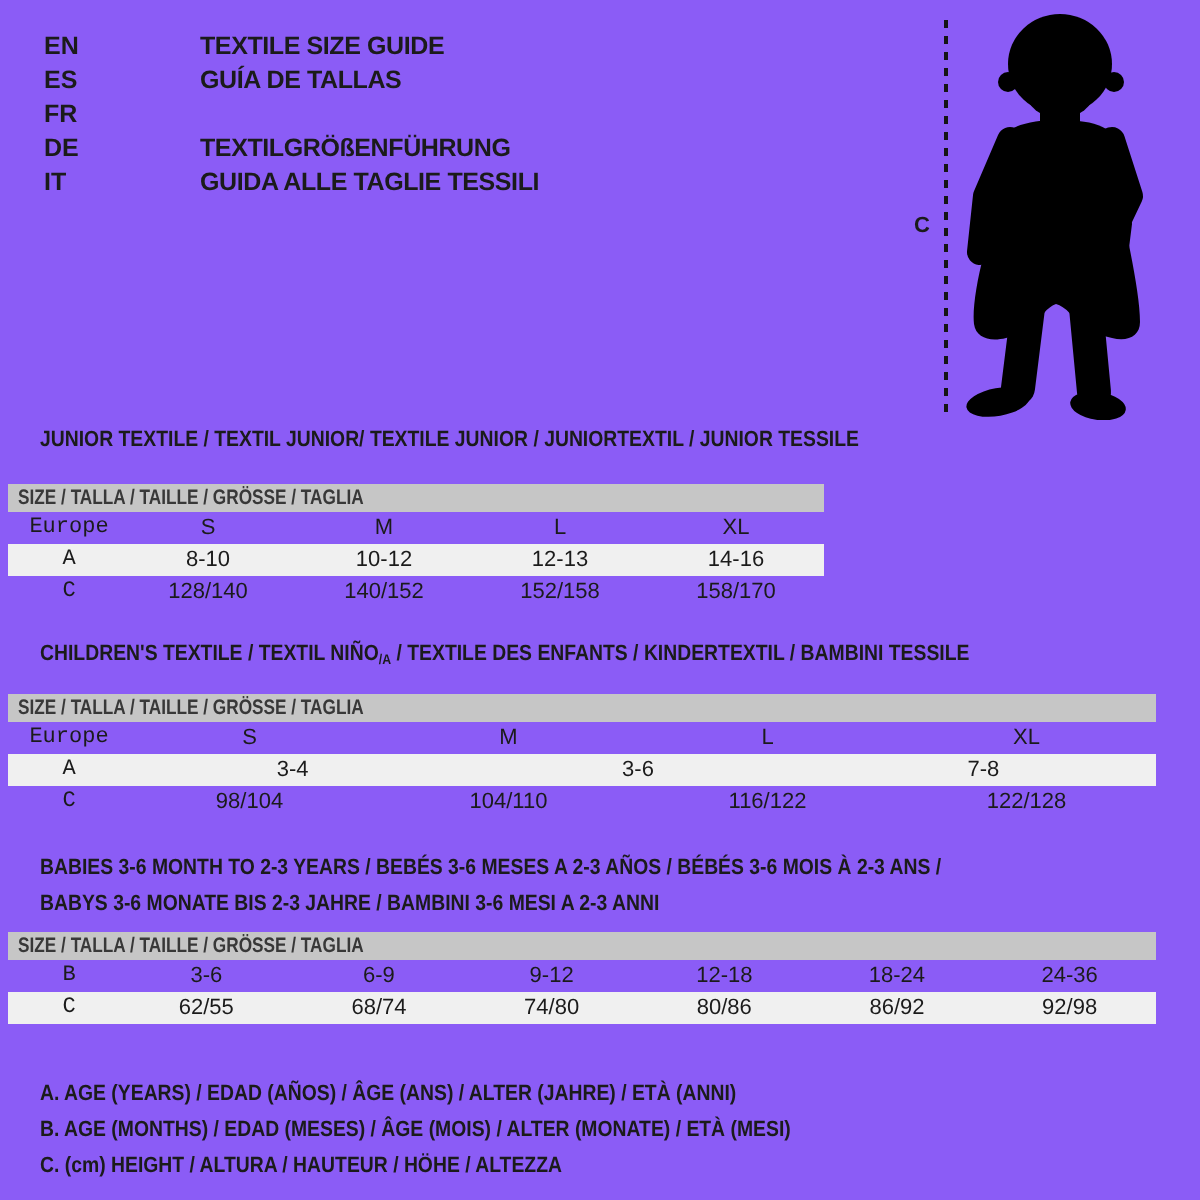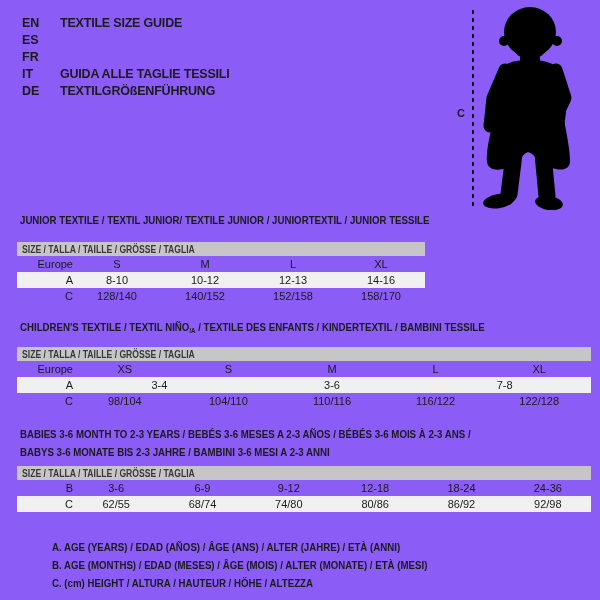--- a/index.html
+++ b/index.html
@@ -4,73 +4,74 @@
 <style>
   * { margin:0; padding:0; box-sizing:border-box; }
   html,body { width:600px; height:600px; }
   body { font-family:"Liberation Sans", "DejaVu Sans", sans-serif; background:#ffffff; }
   .page { position:relative; width:600px; height:600px; background:#8b5cf6; overflow:hidden; color:#1b1b1b;padding-left:12px; }
 
   
   .lang-block { position:absolute; left:22px; top:15px; }
   .lang-row { display:flex; height:17px; line-height:17px; font-size:12.5px; font-weight:bold; }
   .lang-code { display:inline-block; width:38px; }
-  .lang-label { white-space:nowrap; letter-spacing:-0.2px; }
+  .lang-label { white-space:nowrap; letter-spacing:-0.2px;margin-left:40px; }
 
   
   .figure-area { position:absolute; left:450px; top:4px; width:148px; height:206px; }
   .measure-c { position:absolute; left:7px; top:103px; font-size:11px; font-weight:bold; }
   .dash-line { position:absolute; left:22px; top:6px; width:2px; height:199px;
     background:repeating-linear-gradient(to bottom, #151515 0px, #151515 4px, transparent 4px, transparent 8px); }
   .fig-svg { position:absolute; left:28px; top:0; }
 
   
   .sec-title { position:absolute; left:20px; font-size:11px; font-weight:bold; white-space:nowrap;
     transform:scaleX(0.88); transform-origin:0 50%; letter-spacing:0; }
   .sec-title .sub { font-size:7px; vertical-align:-2px; }
   .sec-title-2line div { height:18px; line-height:18px; }
 
   
-  .size-table { position:absolute; left:17px; }
+  .size-table { position:absolute; left:4px; }
   .thead { height:14px; line-height:14px; background:#c6c6c6; color:#383838;
     font-size:10.5px; font-weight:bold; padding-left:5px; overflow:hidden; white-space:nowrap; }
   .thead span { display:inline-block; transform:scaleX(0.82); transform-origin:0 50%; }
   .trow { display:flex; height:16px; line-height:16px; font-size:11px; }
   .trow:nth-child(even) { background:#f0f0f0; }
   .cell { flex:1; text-align:center; white-space:nowrap; }
-  .cell.label { flex:0 0 56px; text-align:right; padding-left:5px; }
+  .cell.label { flex:0 0 56px; text-align:center; padding-left:5px;font-family:Liberation Mono, monospace; }
 
   
-  .footnotes { position:absolute; left:20px; top:538px;margin-left:32px; }
+  .footnotes { position:absolute; left:20px; top:538px; }
   .footnote { height:18px; line-height:18px; font-size:11px; font-weight:bold; white-space:nowrap;
     transform:scaleX(0.88); transform-origin:0 50%; }
 </style>
 </head>
 <body>
 
 <div class="page">
 
   <div class="lang-block">
     <div class="lang-row">
       <span class="lang-code">EN</span>
       <span class="lang-label">TEXTILE SIZE GUIDE</span>
     </div>
     <div class="lang-row">
       <span class="lang-code">ES</span>
+      <span class="lang-label">GUÍA DE TALLAS</span>
     </div>
     <div class="lang-row">
       <span class="lang-code">FR</span>
     </div>
     <div class="lang-row">
+      <span class="lang-code">DE</span>
+      <span class="lang-label">TEXTILGRÖßENFÜHRUNG</span>
+    </div>
+    <div class="lang-row">
       <span class="lang-code">IT</span>
       <span class="lang-label">GUIDA ALLE TAGLIE TESSILI</span>
-    </div>
-    <div class="lang-row">
-      <span class="lang-code">DE</span>
-      <span class="lang-label">TEXTILGRÖßENFÜHRUNG</span>
     </div>
   </div>
 
   <div class="figure-area">
     <span class="measure-c">C</span>
     <div class="dash-line"></div>
     <svg class="fig-svg" width="96" height="206" viewBox="0 0 96 206">
       <g fill="#000000" stroke="none">
 
         <ellipse cx="52" cy="28" rx="26" ry="25"></ellipse>
@@ -129,37 +130,35 @@
   </div>
 
   <div class="sec-title" style="top:321px"><span>CHILDREN'S TEXTILE / TEXTIL NIÑO</span><span class="sub">/A</span><span> / TEXTILE DES ENFANTS / KINDERTEXTIL / BAMBINI TESSILE</span></div>
   <div class="size-table" style="top:347px; width:574px">
     <div class="thead">
       <span>SIZE / TALLA / TAILLE / GRÖSSE / TAGLIA</span>
     </div>
     <div class="tbody">
         <div class="trow">
           <div class="cell label">Europe</div>
-          <div class="cell">XS</div>
           <div class="cell">S</div>
           <div class="cell">M</div>
           <div class="cell">L</div>
           <div class="cell">XL</div>
         </div>
         <div class="trow">
           <div class="cell label">A</div>
           <div class="cell">3-4</div>
           <div class="cell">3-6</div>
           <div class="cell">7-8</div>
         </div>
         <div class="trow">
           <div class="cell label">C</div>
           <div class="cell">98/104</div>
           <div class="cell">104/110</div>
-          <div class="cell">110/116</div>
           <div class="cell">116/122</div>
           <div class="cell">122/128</div>
         </div>
       </div>
   </div>
 
   <div class="sec-title sec-title-2line" style="top:425px">
     <div>BABIES 3-6 MONTH TO 2-3 YEARS / BEBÉS 3-6 MESES A 2-3 AÑOS / BÉBÉS 3-6 MOIS À 2-3 ANS /</div>
     <div>BABYS 3-6 MONATE BIS 2-3 JAHRE / BAMBINI 3-6 MESI A 2-3 ANNI</div>
   </div>

